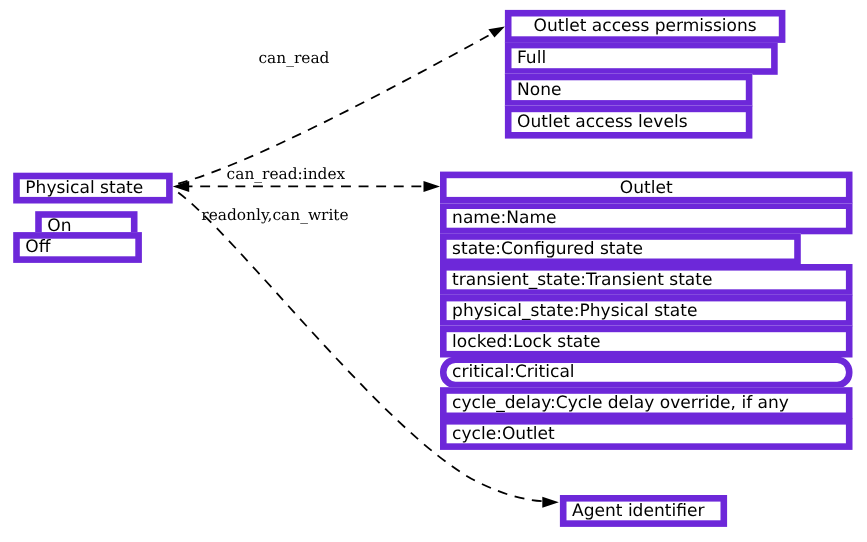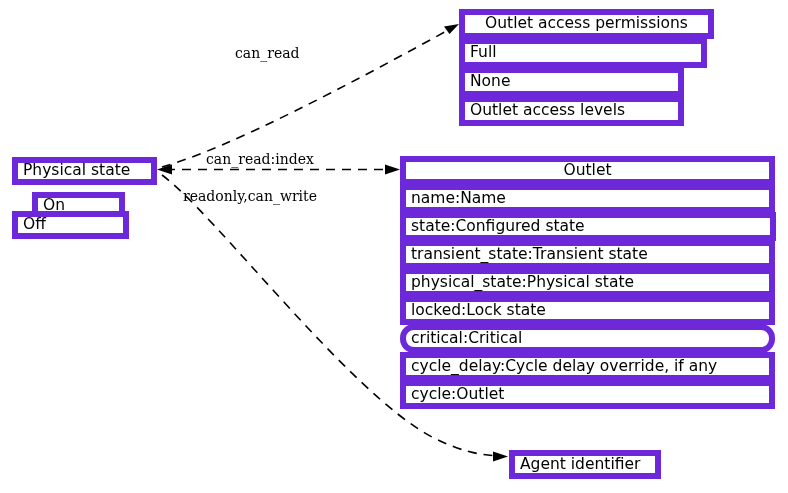--- a/index.html
+++ b/index.html
@@ -103,21 +103,21 @@
 
   <div class="uml-box">
     <div class="uml-row title left-align" style="left:12px; top:157px; width:145px; height:28px;">Physical state</div>
     <div class="uml-row attr" style="left:12px; top:192px; width:93px; height:28px;margin-left:20px;">On</div>
     <div class="uml-row attr" style="left:12px; top:211px; width:117px; height:28px;">Off</div>
   </div>
 
   <div class="uml-box">
     <div class="uml-row title" style="left:400px; top:156px; width:375px; height:29px;">Outlet</div>
     <div class="uml-row attr" style="left:400px; top:184px; width:375px; height:29px;">name:Name</div>
-    <div class="uml-row attr" style="left:400px; top:212px; width:376px; height:29px;">state:Configured state</div>
+    <div class="uml-row attr" style="left:400px; top:212px; width:328px; height:29px;">state:Configured state</div>
     <div class="uml-row attr" style="left:400px; top:240px; width:375px; height:29px;">transient_state:Transient state</div>
     <div class="uml-row attr" style="left:400px; top:268px; width:375px; height:29px;">physical_state:Physical state</div>
     <div class="uml-row attr" style="left:400px; top:296px; width:375px; height:29px;">locked:Lock state</div>
     <div class="uml-row attr" style="left:400px; top:324px; width:375px; height:29px;border-radius:14px;">critical:Critical</div>
     <div class="uml-row attr" style="left:400px; top:352px; width:375px; height:29px;">cycle_delay:Cycle delay override, if any</div>
     <div class="uml-row attr" style="left:400px; top:380px; width:375px; height:29px;">cycle:Outlet</div>
   </div>
 
   <div class="uml-box">
     <div class="uml-row title left-align" style="left:509px; top:450px; width:152px; height:29px;">Agent identifier</div>

